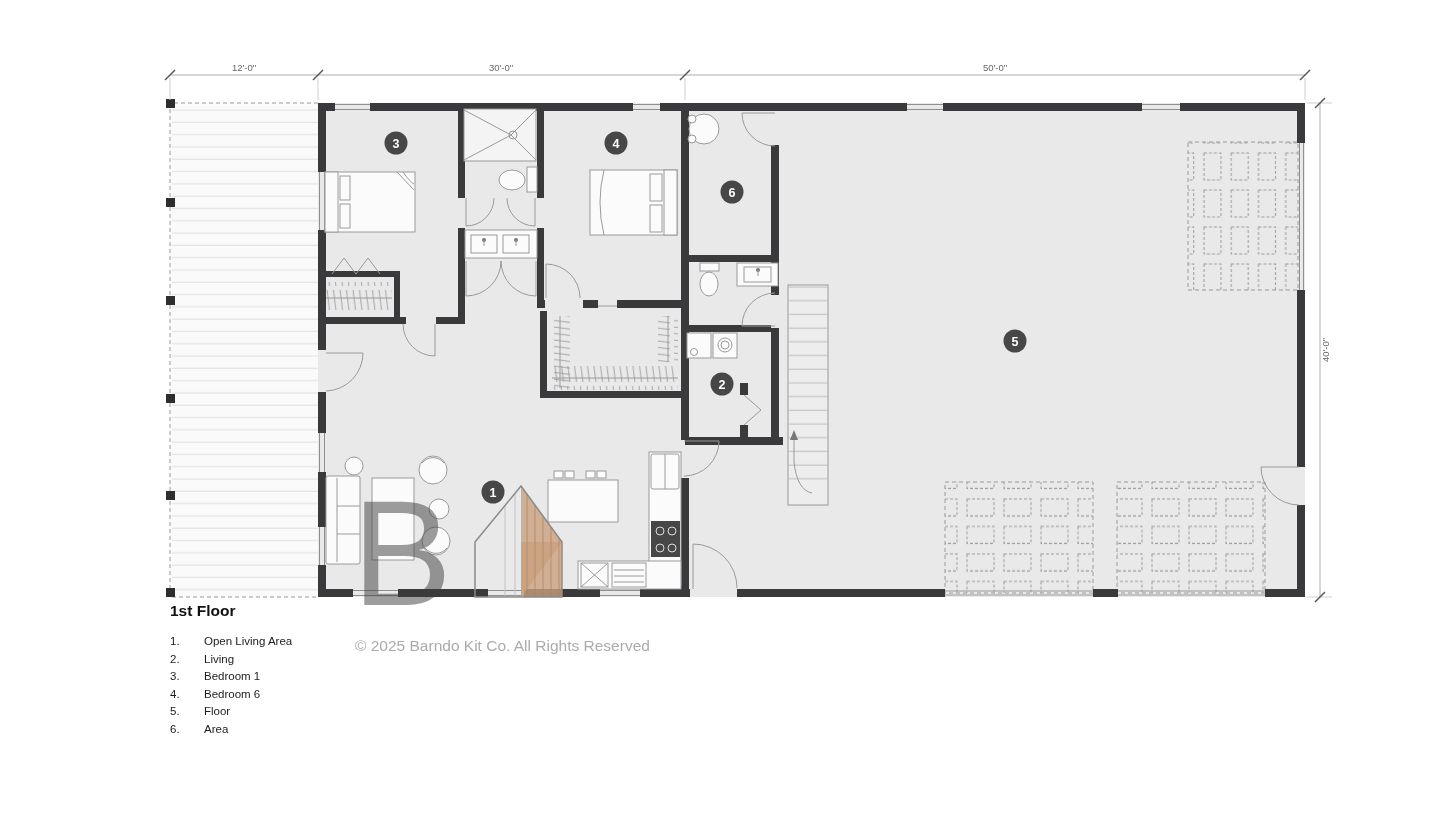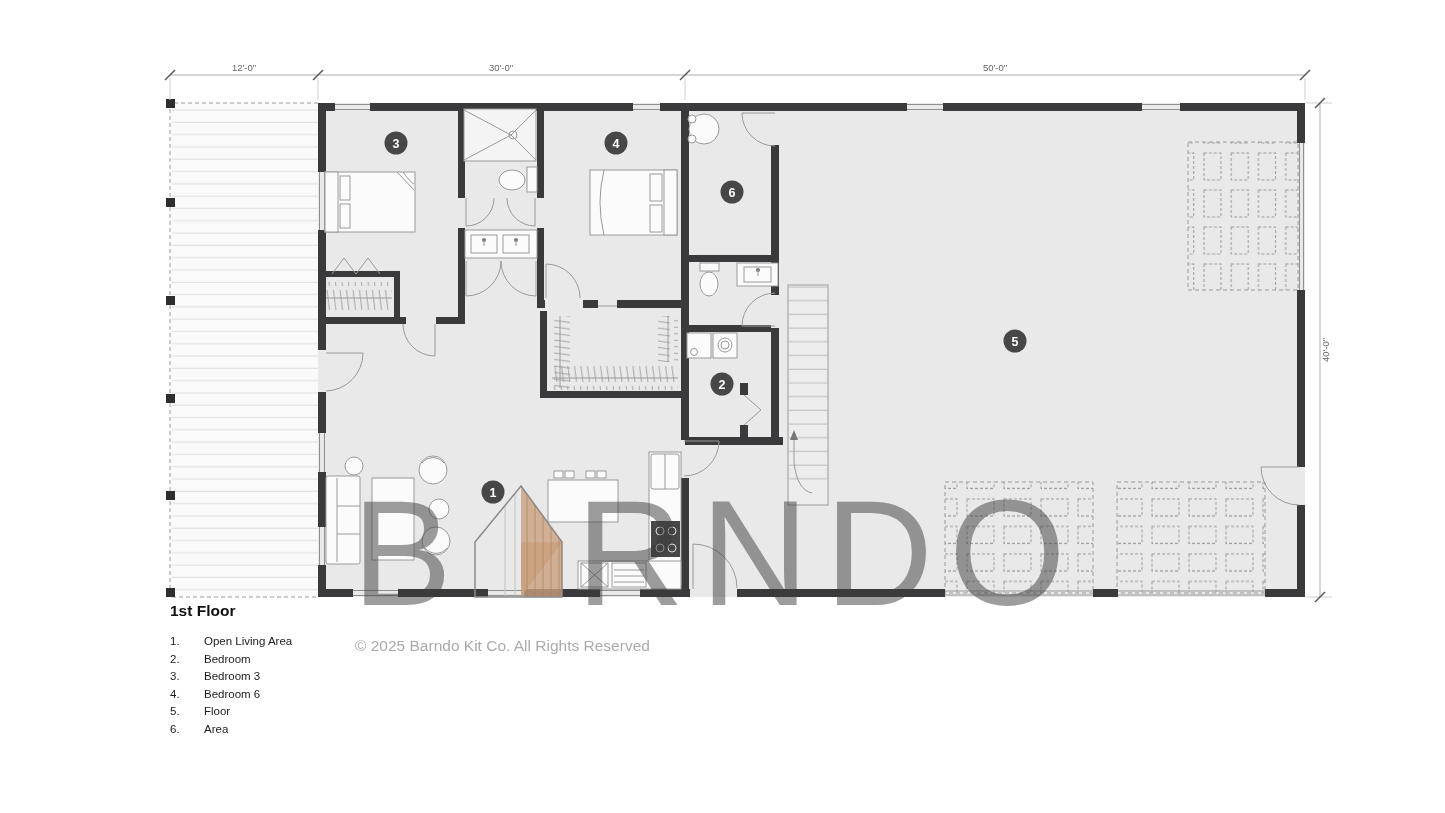--- a/index.html
+++ b/index.html
@@ -435,39 +435,38 @@
         <line x1="68" y1="32" x2="68" y2="113"></line>
             <line x1="76" y1="43" x2="76" y2="113"></line>
         <line x1="84" y1="54" x2="84" y2="113"></line>
       </g>
       <g stroke="#c2c2c2" stroke-width="1">
         <line x1="40" y1="9" x2="40" y2="113"></line>
             <line x1="30" y1="22" x2="30" y2="113"></line>
       </g>
       <polygon points="46,2 87,58 87,113 0,113 0,58" fill="none" stroke="#8a8a8a" stroke-width="1.5"></polygon>
     </svg>
-    <span>RNDO</span>
   </div>
 </div>
 
 <div class="copyright">© 2025 Barndo Kit Co. All Rights Reserved</div>
 
 <div class="legend">
   <div class="legend-title">1st Floor</div>
   <div class="legend-row">
     <span class="legend-num">1.</span>
     <span>Open Living Area</span>
   </div>
   <div class="legend-row">
     <span class="legend-num">2.</span>
-    <span>Bedroom</span>
+    <span>Living</span>
   </div>
   <div class="legend-row">
     <span class="legend-num">3.</span>
-    <span>Bedroom 3</span>
+    <span>Bedroom 1</span>
   </div>
   <div class="legend-row">
     <span class="legend-num">4.</span>
     <span>Bedroom 6</span>
   </div>
   <div class="legend-row">
     <span class="legend-num">5.</span>
     <span>Floor</span>
   </div>
   <div class="legend-row">

